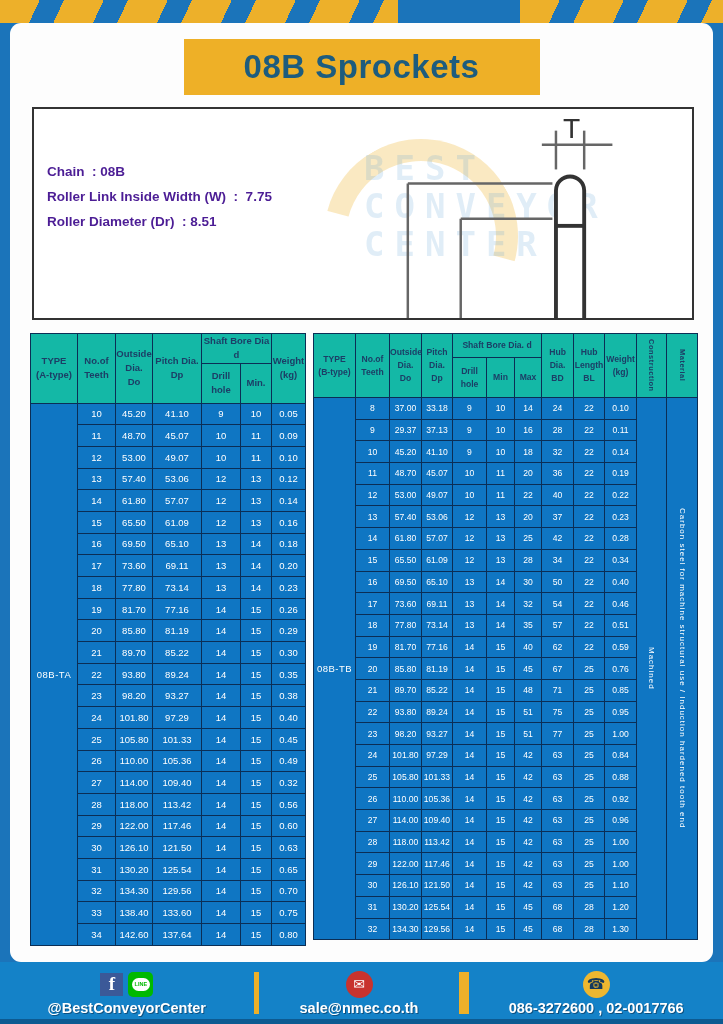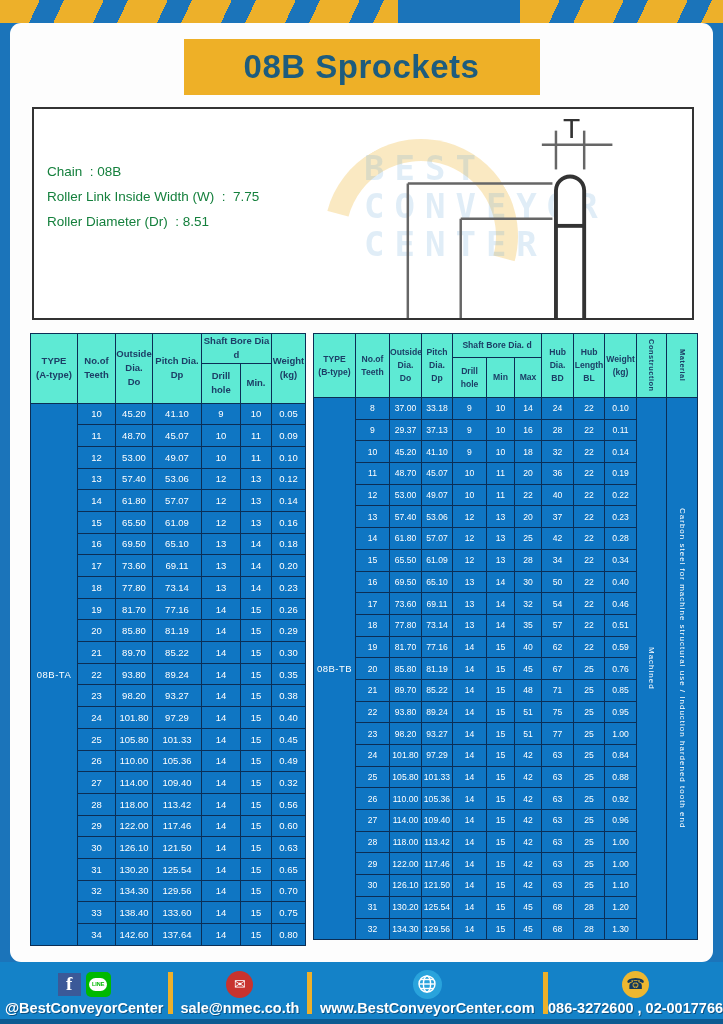--- a/index.html
+++ b/index.html
@@ -23,35 +23,35 @@
   
   .diagram-box{position:absolute;left:22px;right:19px;top:84px;height:209px;
     border:2px solid #333;background:#fff;overflow:hidden;}
   .watermark{position:absolute;left:330px;top:40px;opacity:.18;color:#5a9fd4;
     font-weight:bold;font-size:34px;letter-spacing:10px;line-height:38px;z-index:0;
     font-family:"DejaVu Sans Mono", monospace;}
   .wm-blob{position:absolute;left:290px;top:30px;width:150px;height:150px;border-radius:50%;
     border:22px solid rgba(238,176,39,.28);border-left-color:transparent;border-bottom-color:transparent;
     transform:rotate(-30deg);z-index:0;}
   .specs{position:absolute;left:13px;top:50px;z-index:2;}
-  .spec-line{font-size:13.5px;font-weight:normal;color:#15803d;line-height:25px;white-space:pre;}
+  .spec-line{font-size:13.5px;font-weight:bold;color:#4c1d95;line-height:25px;white-space:pre;}
   .figures{position:absolute;left:268px;right:2px;top:4px;bottom:2px;display:flex;z-index:1;flex-direction:column;}
   .fig{flex:1;display:flex;flex-direction:column;align-items:center;}
   .fig svg{flex:1;width:100%;}
   .fig-caption{height:20px;font-size:11px;color:#222;font-weight:bold;}
   svg .dim{stroke:#666;stroke-width:.7;fill:none;}
   svg .part{stroke:#333;stroke-width:1.1;fill:#fff;}
   svg .weld{fill:#111;}
   svg text{font-family:"Liberation Sans",sans-serif;font-size:8px;fill:#333;}
   
   table{border-collapse:collapse;table-layout:fixed;position:absolute;}
   .table-a{left:20px;top:310px;width:275px;}
   .table-b{left:303px;top:310px;width:384px;}
   th,td{border:1.6px solid #0b2e55;text-align:center;vertical-align:middle;padding:0;}
-  th{background:#5eead4;color:#1c3e66;font-weight:bold;white-space:pre-line;line-height:1.5;}
+  th{background:#14b8a6;color:#1c3e66;font-weight:bold;white-space:pre-line;line-height:1.5;}
   .table-a th{font-size:9.5px;}
   .table-b th{font-size:8.6px;}
   td{background:#0f76c3;color:#fff;}
   .table-a td{font-size:9.5px;}
   .table-b td{font-size:8.6px;}
   tbody tr{height:21.7px;}
   .hrow1{height:24px;}
   .hrow2{height:40px;}
   th.vert{writing-mode:vertical-rl;font-size:7.5px;letter-spacing:.5px;padding:2px 0;}
   td.vert{writing-mode:vertical-rl;font-size:8px;letter-spacing:1px;}
@@ -815,36 +815,20 @@
     <div class="contact-label">@BestConveyorCenter</div>
   </div>
   <div class="divider"></div>
   <div class="contact c2">
     <div class="icon-row">
       <div class="mail-icon">✉</div>
     </div>
     <div class="contact-label">sale@nmec.co.th</div>
   </div>
   <div class="divider"></div>
-  <div class="contact c3">
-    <div class="icon-row">
-      <div class="globe-icon">
-        <svg width="22" height="22" viewBox="0 0 22 22">
-          <g fill="none" stroke="#ffffff" stroke-width="1.4">
-            <circle cx="11" cy="11" r="8"></circle>
-            <ellipse cx="11" cy="11" rx="3.6" ry="8"></ellipse>
-            <line x1="3" y1="11" x2="19" y2="11"></line>
-            <line x1="4.2" y1="6.5" x2="17.8" y2="6.5"></line>
-            <line x1="4.2" y1="15.5" x2="17.8" y2="15.5"></line>
-          </g>
-        </svg>
-      </div>
-    </div>
-    <div class="contact-label">www.BestConveyorCenter.com</div>
-  </div>
   <div class="divider"></div>
   <div class="contact c4">
     <div class="icon-row">
       <div class="phone-icon">☎</div>
     </div>
     <div class="contact-label">086-3272600 , 02-0017766</div>
   </div>
 </div>
 
 </body></html>

